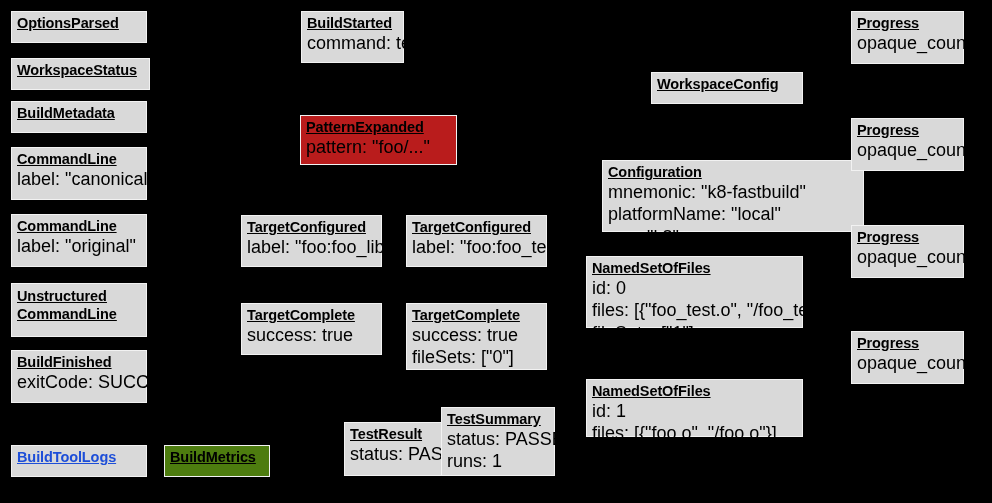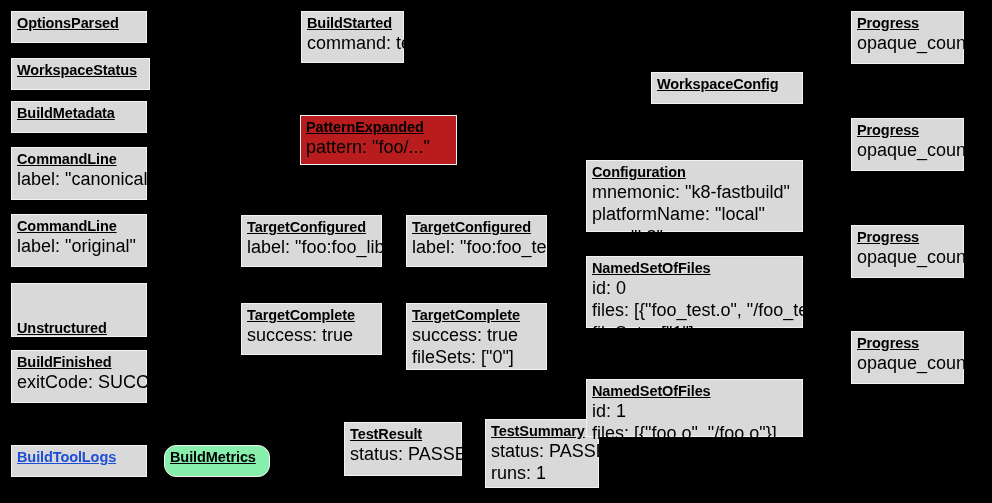--- a/index.html
+++ b/index.html
@@ -33,21 +33,20 @@
     white-space: nowrap;
     margin-bottom: 1px;
   }
   .node-title.two-line {
     white-space: normal;
     line-height: 1.22;
   }
   .node-title.two-line span {
     display: block;
     text-decoration: underline;
-    margin-top: 32px;
   }
   .node-field {
     display: block;
     font-size: 18px;
     font-weight: normal;
     text-decoration: none;
     white-space: nowrap;
     line-height: 1.25;
   }
 </style>
@@ -78,21 +77,21 @@
         <span>CommandLine</span>
       </div>
     </div>
     <div class="node" style="left: 11px; top: 350px; width: 136px; height: 53px; background: rgb(217, 217, 217); border-color: rgb(242, 242, 242); color: rgb(0, 0, 0);">
       <div class="node-title">BuildFinished</div>
       <div class="node-field">exitCode: SUCCESS</div>
     </div>
     <div class="node" style="left: 11px; top: 445px; width: 136px; height: 32px; background: rgb(217, 217, 217); border-color: rgb(242, 242, 242); color: #1d4ed8;">
       <div class="node-title">BuildToolLogs</div>
     </div>
-    <div class="node" style="left: 164px; top: 445px; width: 106px; height: 32px; background: #86efac; border-color: rgb(242, 242, 242); color: rgb(0, 0, 0); border-radius: 12px;">
+    <div class="node" style="left: 164px; top: 445px; width: 106px; height: 32px; background: #4d7c0f; border-color: rgb(242, 242, 242); color: rgb(0, 0, 0);">
       <div class="node-title">BuildMetrics</div>
     </div>
     <div class="node" style="left: 301px; top: 11px; width: 103px; height: 52px; background: rgb(217, 217, 217); border-color: rgb(242, 242, 242); color: rgb(0, 0, 0);">
       <div class="node-title">BuildStarted</div>
       <div class="node-field">command: test</div>
     </div>
     <div class="node" style="left: 300px; top: 115px; width: 157px; height: 50px; background: #b91c1c; border-color: rgb(242, 242, 242); color: rgb(0, 0, 0);">
       <div class="node-title">PatternExpanded</div>
       <div class="node-field">pattern: "foo/..."</div>
     </div>
@@ -110,29 +109,29 @@
     </div>
     <div class="node" style="left: 406px; top: 303px; width: 141px; height: 67px; background: rgb(217, 217, 217); border-color: rgb(242, 242, 242); color: rgb(0, 0, 0);">
       <div class="node-title">TargetComplete</div>
       <div class="node-field">success: true</div>
       <div class="node-field">fileSets: ["0"]</div>
     </div>
     <div class="node" style="left: 312px; top: 422px; width: 118px; height: 54px; background: rgb(217, 217, 217); border-color: rgb(242, 242, 242); color: rgb(0, 0, 0); margin-left: 32px;">
       <div class="node-title">TestResult</div>
       <div class="node-field">status: PASSED</div>
     </div>
-    <div class="node" style="left: 441px; top: 419px; width: 114px; height: 69px; background: rgb(217, 217, 217); border-color: rgb(242, 242, 242); color: rgb(0, 0, 0); margin-left: 44px;">
+    <div class="node" style="left: 441px; top: 407px; width: 114px; height: 69px; background: rgb(217, 217, 217); border-color: rgb(242, 242, 242); color: rgb(0, 0, 0);">
       <div class="node-title">TestSummary</div>
       <div class="node-field">status: PASSED</div>
       <div class="node-field">runs: 1</div>
     </div>
     <div class="node" style="left: 651px; top: 72px; width: 152px; height: 32px; background: rgb(217, 217, 217); border-color: rgb(242, 242, 242); color: rgb(0, 0, 0);">
       <div class="node-title">WorkspaceConfig</div>
     </div>
-    <div class="node" style="left: 586px; top: 160px; width: 217px; height: 72px; background: rgb(217, 217, 217); border-color: rgb(242, 242, 242); color: rgb(0, 0, 0);">
+    <div class="node" style="left: 602px; top: 160px; width: 262px; height: 72px; background: rgb(217, 217, 217); border-color: rgb(242, 242, 242); color: rgb(0, 0, 0);">
       <div class="node-title">Configuration</div>
       <div class="node-field">mnemonic: "k8-fastbuild"</div>
       <div class="node-field">platformName: "local"</div>
       <div class="node-field">cpu: "k8"</div>
     </div>
     <div class="node" style="left: 586px; top: 256px; width: 217px; height: 72px; background: rgb(217, 217, 217); border-color: rgb(242, 242, 242); color: rgb(0, 0, 0);">
       <div class="node-title">NamedSetOfFiles</div>
       <div class="node-field">id: 0</div>
       <div class="node-field">files: [{"foo_test.o", "/foo_test.o"}]</div>
       <div class="node-field">fileSets: ["1"]</div>

